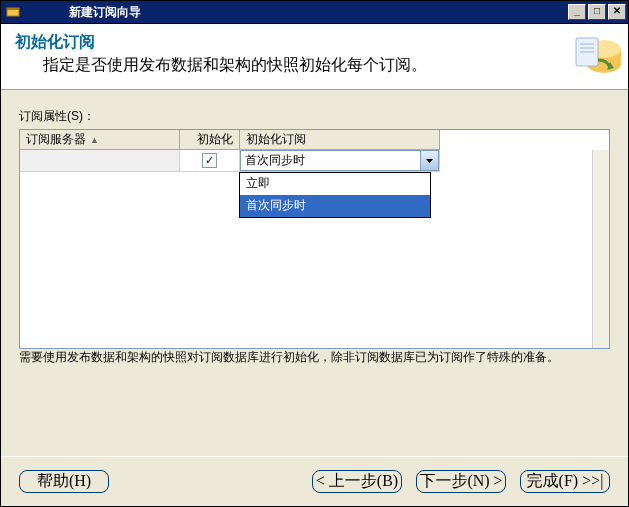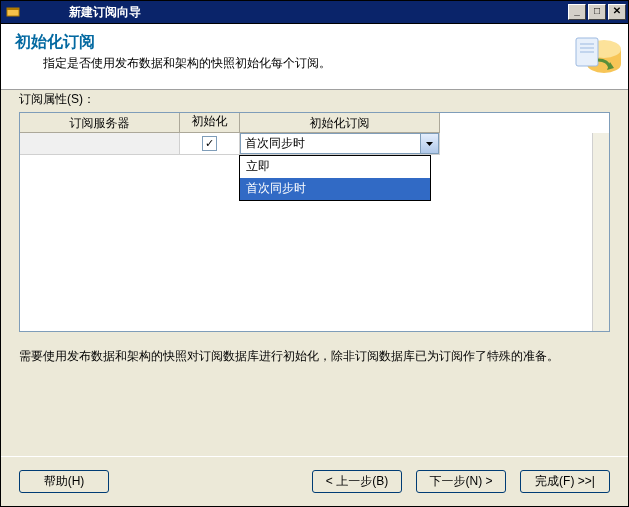--- a/index.html
+++ b/index.html
@@ -67,34 +67,34 @@
   padding: 8px 14px 0 14px;
   box-sizing: border-box;
 }
 .header-title {
   color: #0369a1;
   font-size: 16px;
   font-weight: bold;
 }
 .header-subtitle {
   color: #000;
-  font-size: 12px;
+  font-size: 16px;
   margin-left: 28px;
   margin-top: 2px;
 }
 .header-icon {
   position: absolute;
   right: 6px;
   top: 8px;
   width: 50px;
   height: 50px;
 }
 .content-area {
   flex: 1;
-  padding: 1px 18px 0 18px;
+  padding: 18px 18px 0 18px;
   box-sizing: border-box;
   display: flex;
   flex-direction: column;
 }
 .prop-label {
   font-size: 12px;
   margin-bottom: 4px;
 }
 .grid-box {
   border: 1px solid #7F9DB9;
@@ -111,21 +111,20 @@
 .grid-header-cell {
   background: #ECE9D8;
   border-right: 1px solid #ACA899;
   border-bottom: 1px solid #ACA899;
   font-size: 12px;
   padding: 2px 6px;
   box-sizing: border-box;
   display: flex;
   align-items: center;
   gap: 4px;
-  flex-direction: column;
 }
 .gh-server { width: 160px; }
 .gh-init { width: 60px; justify-content: flex-end; }
 .gh-time { width: 200px; }
 .sort-arrow {
   font-size: 9px;
   color: #666;
 }
 .grid-data-row {
   display: flex;
@@ -196,40 +195,40 @@
   font-size: 12px;
   height: 18px;
   line-height: 16px;
 }
 .dropdown-item.selected {
   background: #316AC5;
   color: #fff;
 }
 .note {
   font-size: 12px;
-  margin-top: 16px;
 }
 .button-bar {
   height: 50px;
   border-top: 1px solid #fff;
   display: flex;
   align-items: center;
   padding: 0 18px;
   gap: 14px;
   box-sizing: border-box;
 }
 .btn {
   height: 23px;
   background: #ECE9D8;
   border: 1px solid #003C74;
-  border-radius: 3px;
-  font-size: 12px;
+  border-radius: 8px;
+  font-size: 16px;
   cursor: pointer;
   text-align: center;
   padding: 0;
+  font-family: Liberation Serif, serif;
 }
 .btn-help { width: 90px; }
 .btn-nav { width: 90px; }
 .spacer { flex: 1; }
 .scrollbar-v {
   position: absolute;
   right: 0;
   top: 20px;
   bottom: 0;
   width: 16px;

